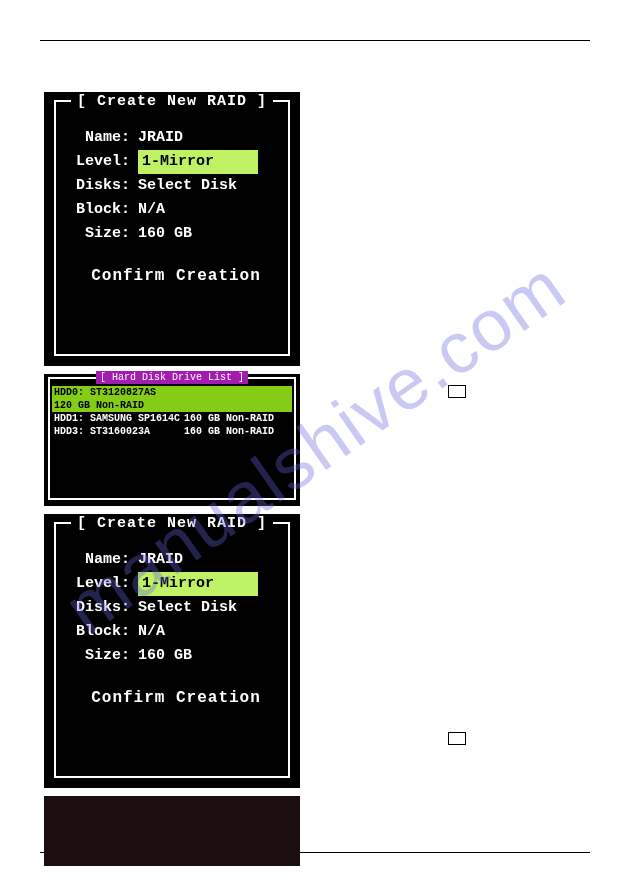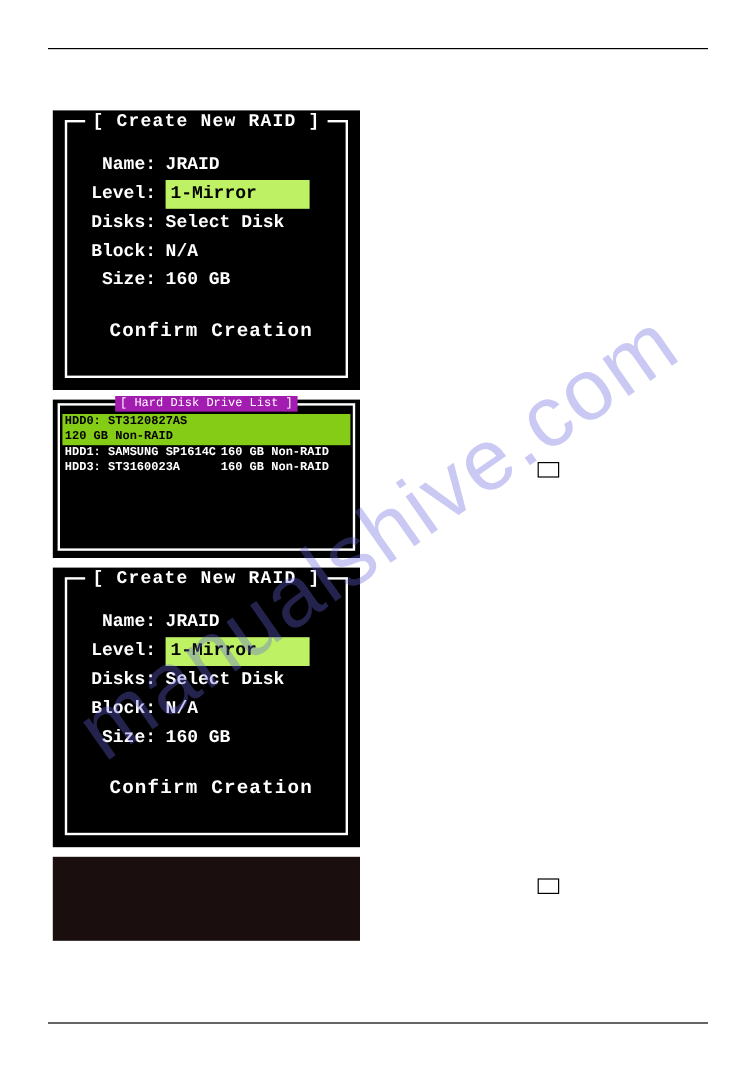--- a/index.html
+++ b/index.html
@@ -28,21 +28,21 @@
     .hr-top { position: absolute; top: 40px; left: 40px; right: 40px; height: 1px; background: #000; }
     .hr-bottom { position: absolute; bottom: 40px; left: 40px; right: 40px; height: 1px; background: #000; }
     .content { position: absolute; left: 44px; top: 92px; width: 256px; }
     .panel {
       background: #000;
       color: #fff;
       font-family: "Courier New", monospace;
       position: relative;
       margin-bottom: 8px;
     }
-    .panel-big { height: 233px; text-decoration: underline; }
+    .panel-big { height: 274px; text-decoration: underline; }
     .panel-border {
       position: absolute;
       top: 8px; left: 10px; right: 10px; bottom: 10px;
       border: 2px solid #fff;
     }
     .panel-title {
       position: absolute;
       top: 1px;
       left: 50%;
       transform: translateX(-50%);

